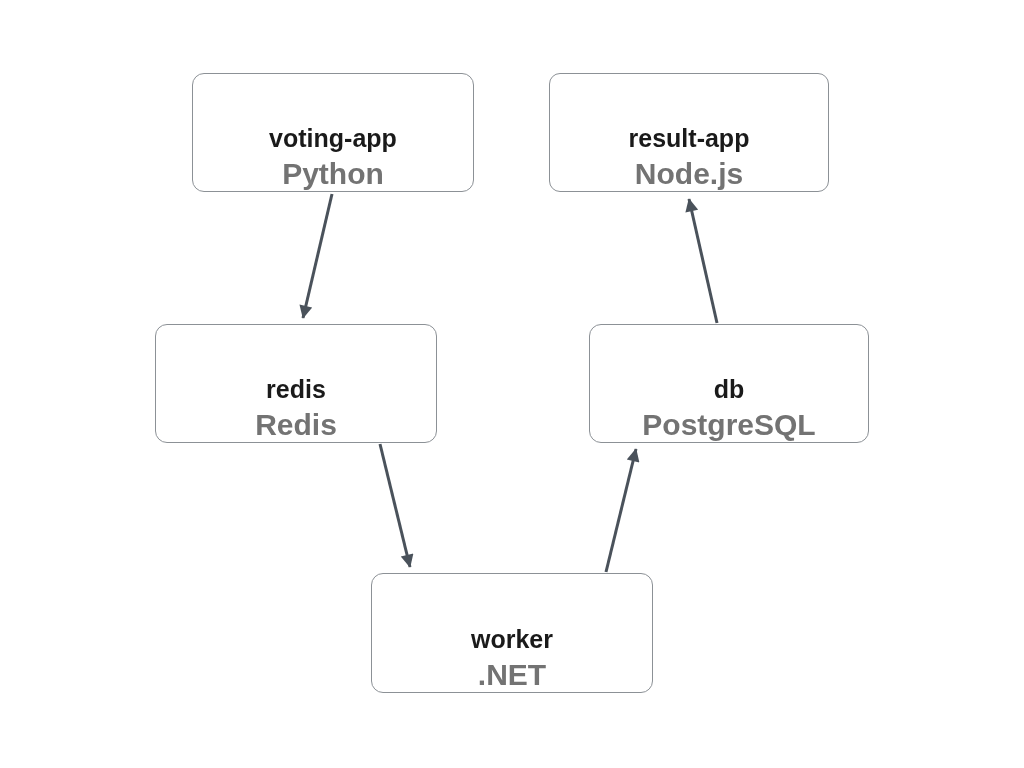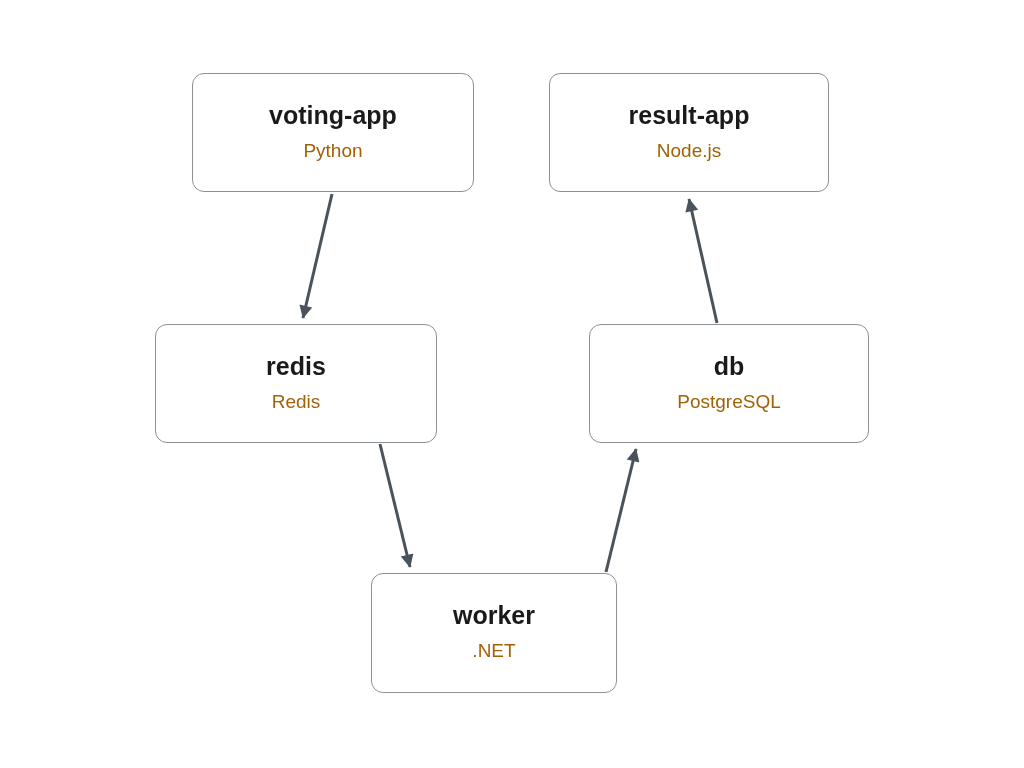--- a/index.html
+++ b/index.html
@@ -30,41 +30,41 @@
   }
   .node {
     position: absolute;
     box-sizing: border-box;
     background: #ffffff;
     border: 1.5px solid #8c9196;
     border-radius: 12px;
     display: flex;
     flex-direction: column;
     align-items: center;
-    justify-content: center;
+    justify-content: flex-end;
     text-align: center;
   }
   .node-name {
     font-size: 25px;
     font-weight: bold;
     color: #1a1a1a;
     line-height: 35px;
   }
   .node-tech {
-    font-size: 19px;
-    font-weight: normal;
-    color: #a16207;
+    font-size: 30px;
+    font-weight: bold;
+    color: #737373;
     line-height: 35px;
   }
   
   #node-voting-app { left: 192px; top: 73px;  width: 282px; height: 119px; }
   #node-result-app { left: 549px; top: 73px;  width: 280px; height: 119px; border-radius: 11px; }
   #node-redis      { left: 155px; top: 324px; width: 282px; height: 119px; }
   #node-db         { left: 589px; top: 324px; width: 280px; height: 119px; }
-  #node-worker     { left: 371px; top: 573px; width: 246px; height: 120px; }
+  #node-worker     { left: 371px; top: 573px; width: 282px; height: 120px; }
 </style>
 </head>
 <body>
 
 <div class="canvas">
 
   <svg class="edges-layer" width="1024" height="768" viewBox="0 0 1024 768">
     <defs>
       <marker id="arrowhead" viewBox="0 0 10 10" refX="9.5" refY="5" markerWidth="16" markerHeight="13" markerUnits="userSpaceOnUse" orient="auto">
         <path d="M 0 0 L 10 5 L 0 10 z" fill="#4a525b"></path>

